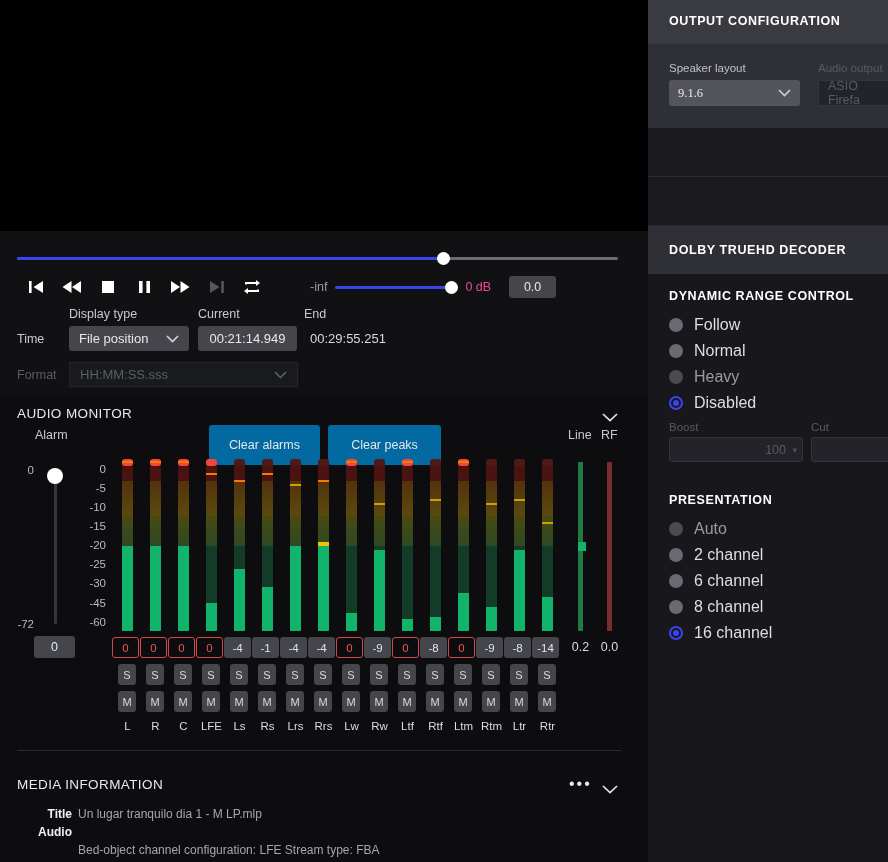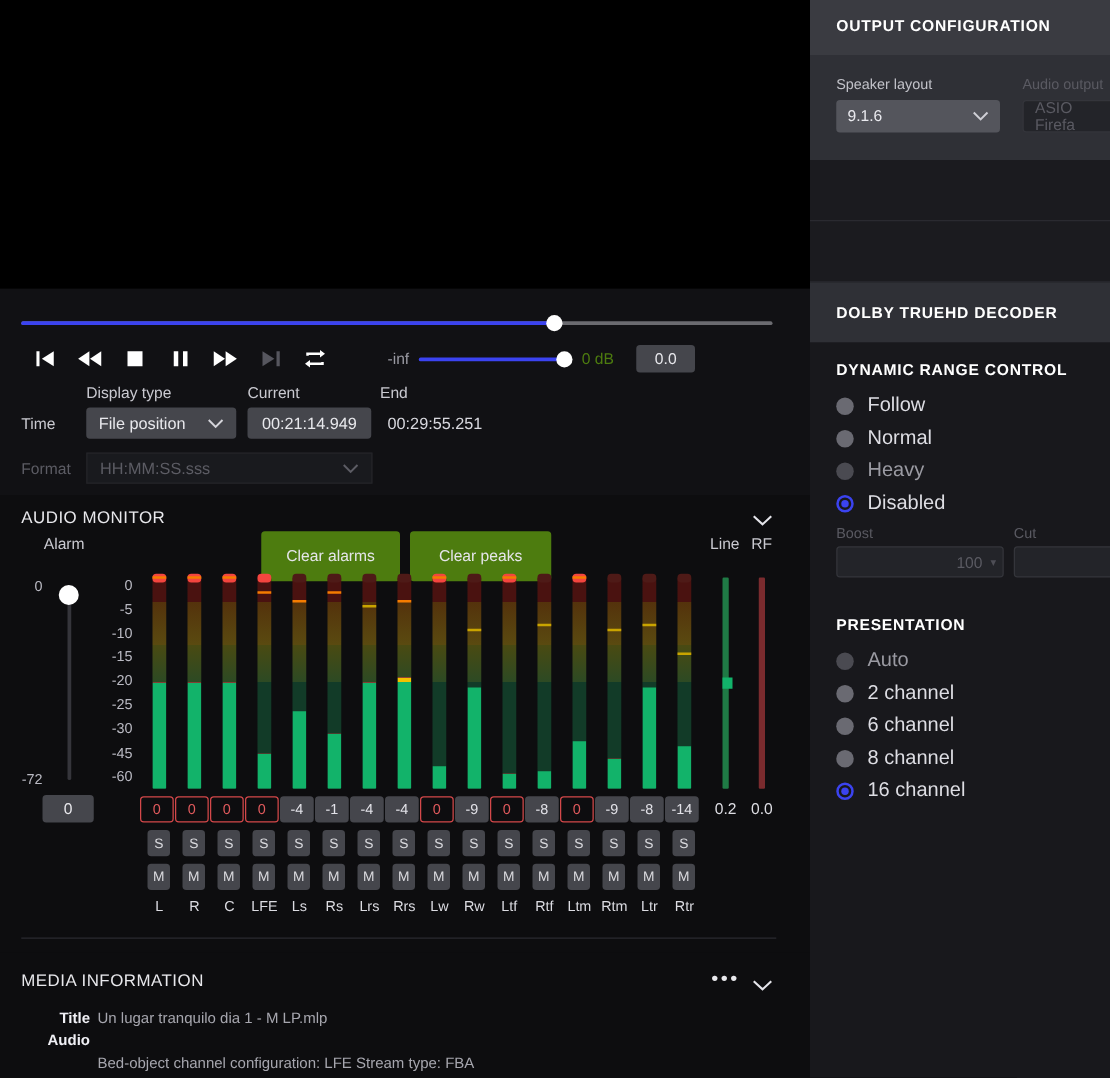--- a/index.html
+++ b/index.html
@@ -24,21 +24,21 @@
 
   .tbtns { position: absolute; left: 18px; top: 43px; display: flex; align-items: center; gap: 0px; }
   .tbtn { width: 36px; height: 26px; display: flex; align-items: center; justify-content: center; cursor: pointer; }
   .tbtn svg { display: block; }
 
   .volrow { position: absolute; left: 310px; top: 45px; display: flex; align-items: center; gap: 8px; }
   .vol-inf { color: #9a9aa2; font-size: 12.5px; }
   .vol-slider { position: relative; width: 122px; height: 12px; }
   .vol-track { position: absolute; left: 0; top: 5px; width: 122px; height: 3px; background: #3b43f0; border-radius: 2px; }
   .vol-knob { position: absolute; left: 110px; top: 0px; width: 13px; height: 13px; border-radius: 50%; background: #fff; }
-  .vol-db { color: #4d7c0f; font-size: 12.5px; }
+  .vol-db { color: #ec4899; font-size: 12.5px; }
   .vol-box { margin-left: 10px; width: 47px; height: 22px; background: #45464c; border-radius: 3px; color: #e8e8ec;
              font-size: 12.5px; display: flex; align-items: center; justify-content: center; }
 
   
   .timeblock { position: absolute; left: 0; top: 300px; width: 648px; height: 96px; background: #111114; }
   .lbl-small { position: absolute; color: #c9c9d0; font-size: 12.5px; }
   .lbl-dim { position: absolute; color: #5c5c64; font-size: 12.5px; }
   .sel { position: absolute; background: #45464c; border-radius: 3px; color: #e8e8ec; font-size: 13px;
          display: flex; align-items: center; padding: 0 10px; }
   .sel .chev { margin-left: auto; }
@@ -46,21 +46,21 @@
              color: #5c5c64; font-size: 13px; display: flex; align-items: center; padding: 0 10px; }
   .sel-dim .chev { margin-left: auto; }
   .field { position: absolute; background: #45464c; border-radius: 3px; color: #e8e8ec; font-size: 13px;
            display: flex; align-items: center; justify-content: center; }
   .plain { position: absolute; color: #d8d8de; font-size: 13px; }
 
   
   .am { position: absolute; left: 0; top: 396px; width: 648px; height: 360px; background: #0d0d0f; }
   .sec-title { position: absolute; color: #e8e8ec; font-size: 13.5px; letter-spacing: .4px; }
   .chev-btn { position: absolute; cursor: pointer; }
-  .am-btn { position: absolute; height: 40px; background: #4d7c0f; border-radius: 3px; color: #e5e5ea;
+  .am-btn { position: absolute; height: 40px; background: #0369a1; border-radius: 3px; color: #e5e5ea;
             font-size: 12.5px; display: flex; align-items: center; justify-content: center; cursor: pointer; }
   .lrf { position: absolute; color: #c9c9d0; font-size: 12.5px; }
 
   
   .alarm-track { position: absolute; left: 54px; top: 470px; width: 3px; height: 154px; background: #35353b; border-radius: 2px; }
   .alarm-knob { position: absolute; left: 47px; top: 468px; width: 16px; height: 16px; border-radius: 50%; background: #fff; cursor: pointer; }
   .alarm-box { position: absolute; left: 34px; top: 636px; width: 41px; height: 22px; background: #45464c;
                border-radius: 3px; color: #e8e8ec; font-size: 12.5px; display: flex; align-items: center; justify-content: center; }
   .scale-num { position: absolute; color: #b9b9c2; font-size: 11.5px; text-align: right; }
 
@@ -89,21 +89,21 @@
 
   
   .right { position: absolute; left: 648px; top: 0; width: 240px; height: 862px; background: #1b1b1f; }
   .r-head { position: absolute; left: 0; top: 0; width: 240px; height: 44px; background: #3a3b41; }
   .r-head-t { position: absolute; left: 21px; top: 14px; color: #fff; font-size: 12.5px; font-weight: bold; letter-spacing: .6px; }
   .r-sub { position: absolute; left: 0; width: 240px; background: #2f3036; }
   .r-sec-t { position: absolute; color: #fff; font-size: 12.5px; font-weight: bold; letter-spacing: .6px; }
   .r-lbl { position: absolute; color: #c2c2c9; font-size: 11.5px; }
   .r-lbl-dim { position: absolute; color: #5a5a62; font-size: 11.5px; }
   .r-sel { position: absolute; background: #54555c; border-radius: 3px; color: #eaeaef; font-size: 12.5px;
-           display: flex; align-items: center; padding: 0 9px; cursor: pointer; }
+           display: flex; align-items: center; padding: 0 9px; cursor: pointer; font-family: Liberation Serif, serif; }
   .r-sel .chev { margin-left: auto; }
   .r-sel-dim { position: absolute; background: #232429; border: 1px solid #34353b; border-radius: 3px;
                color: #5a5a62; font-size: 12.5px; display: flex; align-items: center; padding: 0 9px; }
   .r-dark { position: absolute; left: 0; width: 240px; background: #18181c; }
   .radio-row { position: absolute; display: flex; align-items: center; gap: 11px; cursor: pointer; }
   .radio { width: 14px; height: 14px; border-radius: 50%; background: #6a6a72; flex: none; }
   .radio.dim { background: #4a4a51; }
   .radio.on { background: transparent; border: 2px solid #3b43f0; display: flex; align-items: center; justify-content: center; }
   .radio.on::after { content: ""; width: 6px; height: 6px; border-radius: 50%; background: #3b43f0; }
   .radio-lbl { color: #dddde3; font-size: 16px; }

